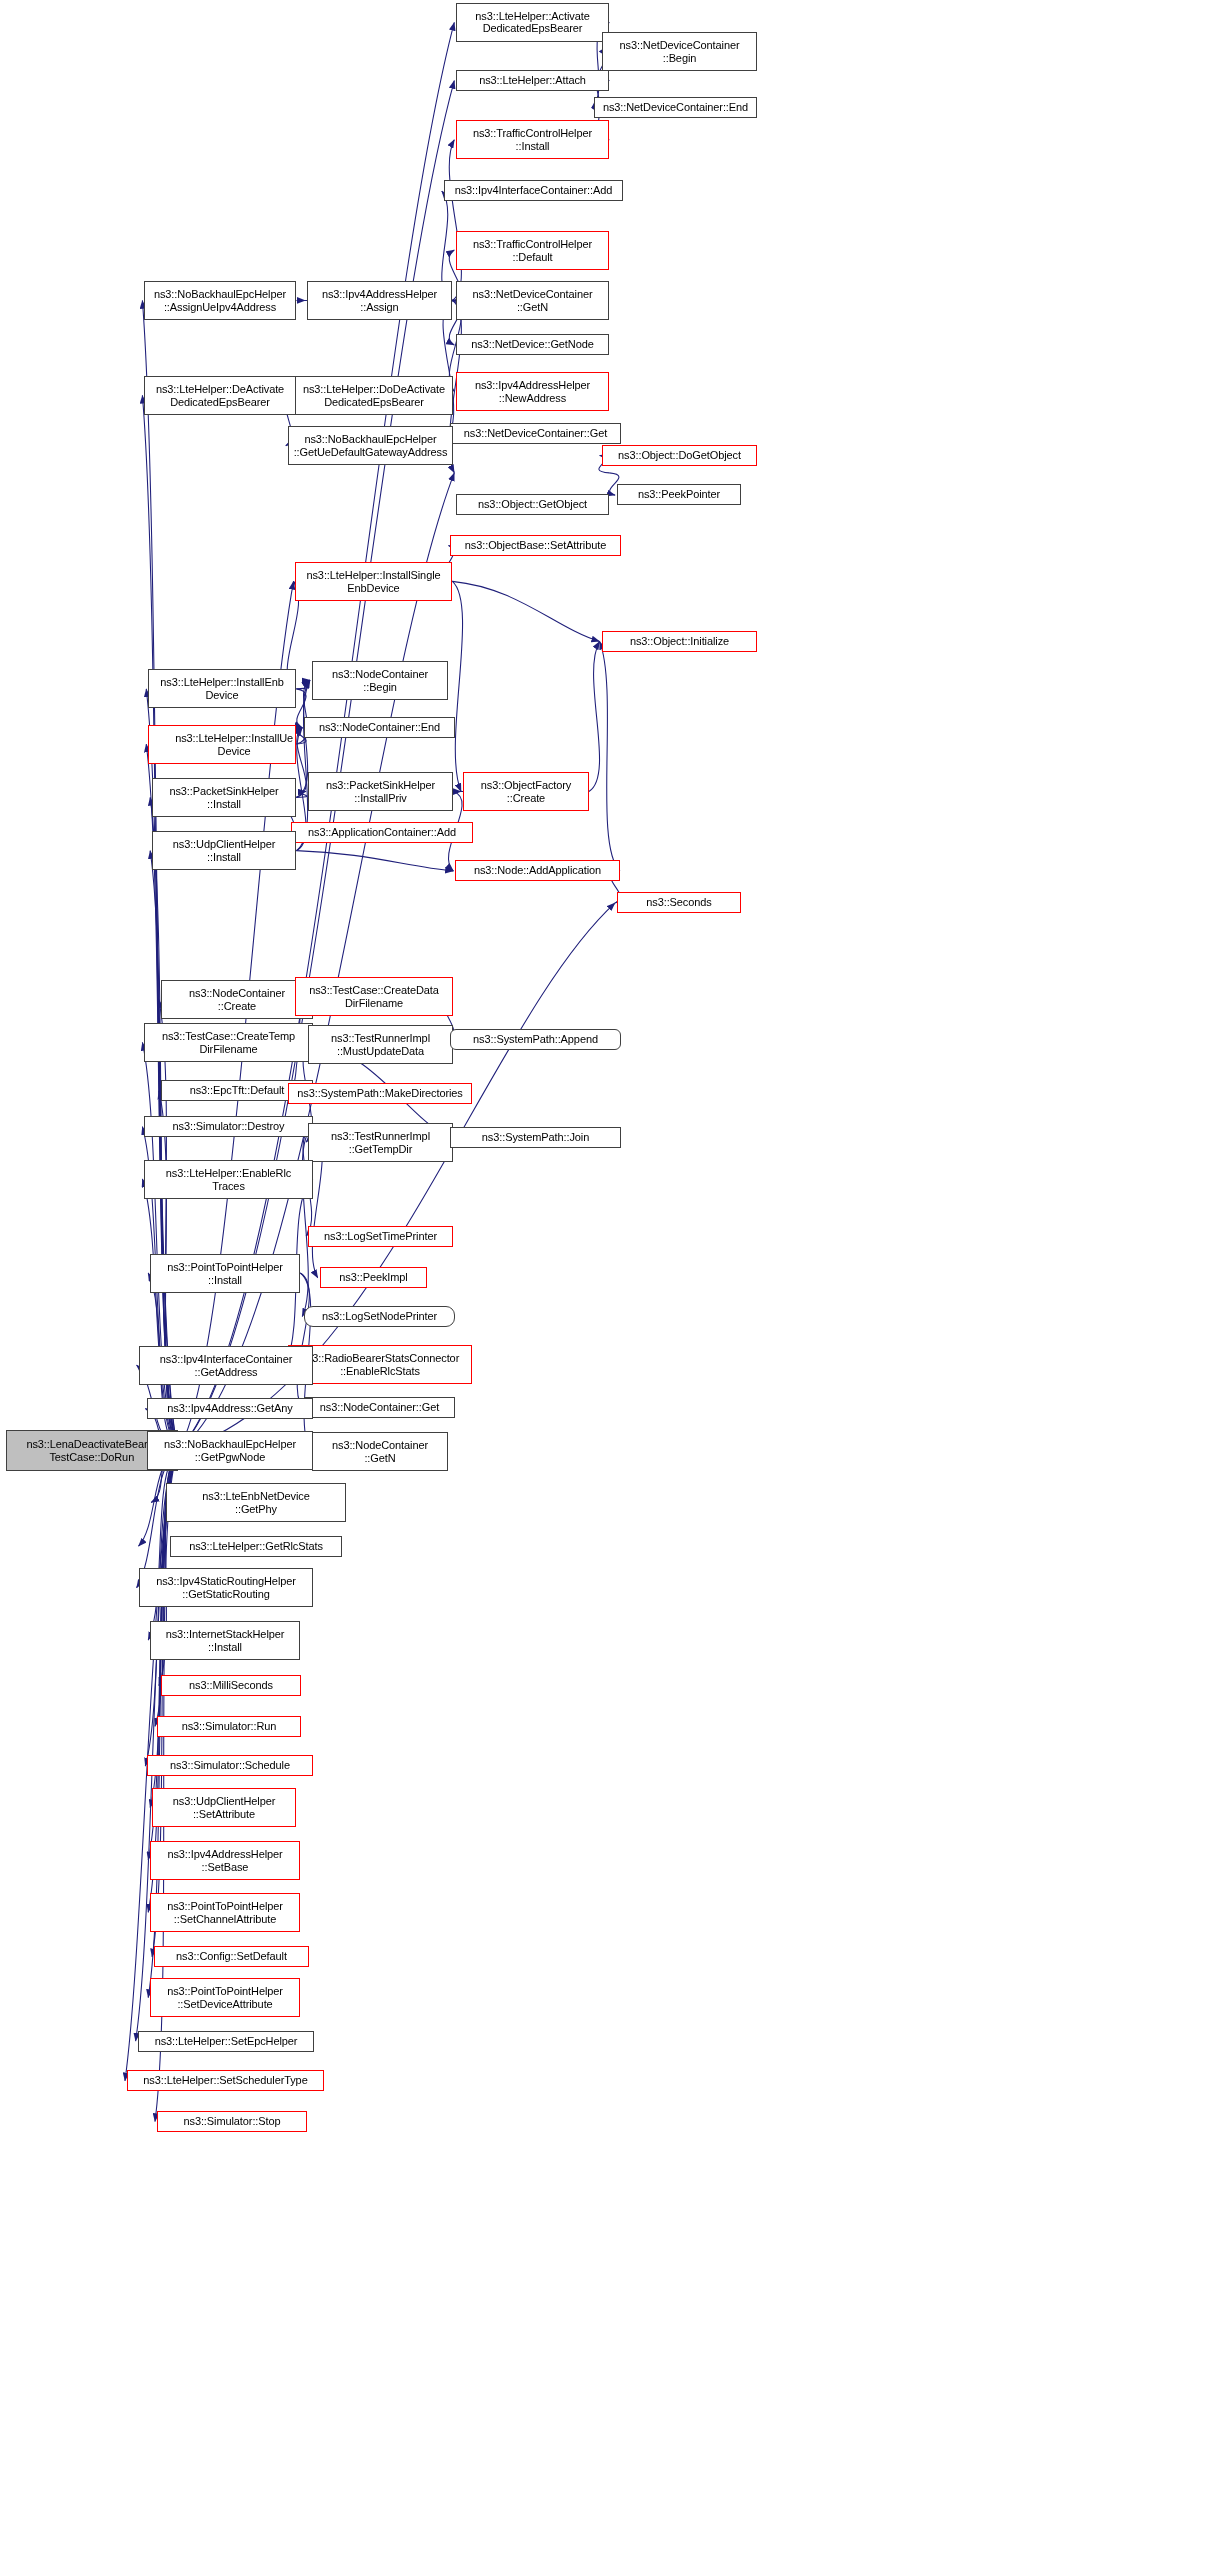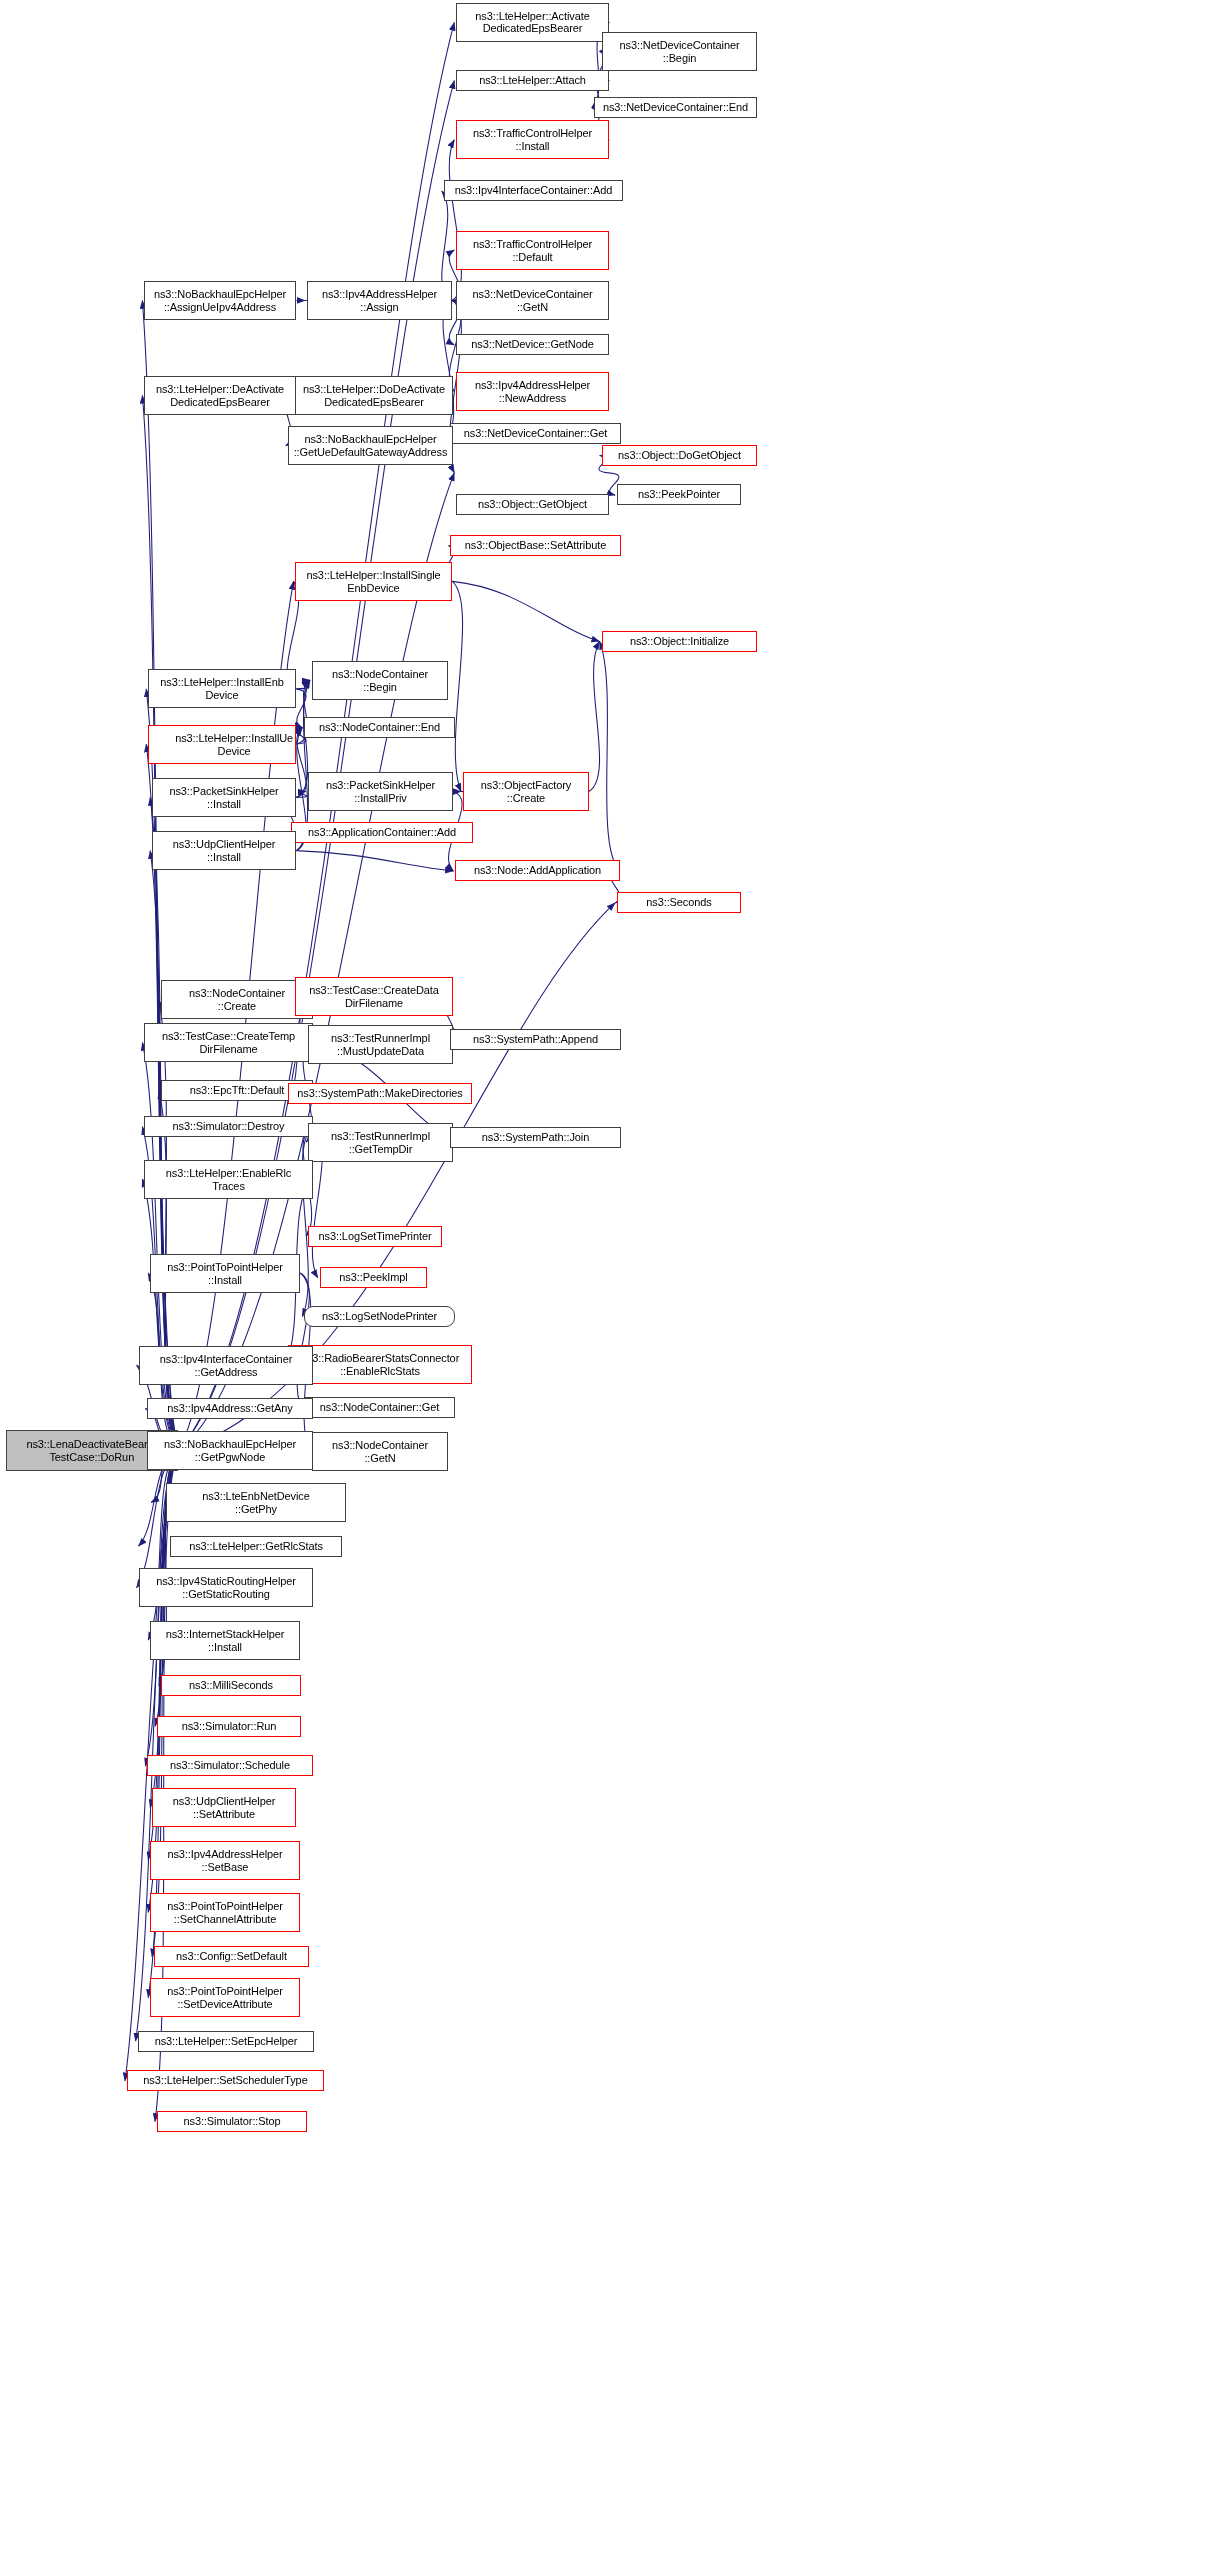--- a/index.html
+++ b/index.html
@@ -222,42 +222,42 @@
       </div>
       <div class="node red" style="left: 295px; top: 977px; width: 158px; height: 39px;">
         <span>ns3::TestCase::CreateData<br>DirFilename</span>
       </div>
       <div class="node" style="left: 144px; top: 1023px; width: 169px; height: 39px;">
         <span>ns3::TestCase::CreateTemp<br>DirFilename</span>
       </div>
       <div class="node" style="left: 308px; top: 1025px; width: 145px; height: 39px;">
         <span>ns3::TestRunnerImpl<br>::MustUpdateData</span>
       </div>
-      <div class="node" style="left: 450px; top: 1029px; width: 171px; height: 21px;">
+      <div class="node" style="left: 450px; top: 1029px; width: 171px; height: 21px; border-radius: 6px;">
         <span>ns3::SystemPath::Append</span>
       </div>
       <div class="node" style="left: 161px; top: 1080px; width: 152px; height: 21px;">
         <span>ns3::EpcTft::Default</span>
       </div>
       <div class="node red" style="left: 288px; top: 1083px; width: 184px; height: 21px;">
         <span>ns3::SystemPath::MakeDirectories</span>
       </div>
       <div class="node" style="left: 144px; top: 1116px; width: 169px; height: 21px;">
         <span>ns3::Simulator::Destroy</span>
       </div>
       <div class="node" style="left: 308px; top: 1123px; width: 145px; height: 39px;">
         <span>ns3::TestRunnerImpl<br>::GetTempDir</span>
       </div>
       <div class="node" style="left: 450px; top: 1127px; width: 171px; height: 21px;">
         <span>ns3::SystemPath::Join</span>
       </div>
       <div class="node" style="left: 144px; top: 1160px; width: 169px; height: 39px;">
         <span>ns3::LteHelper::EnableRlc<br>Traces</span>
       </div>
-      <div class="node red" style="left: 308px; top: 1226px; width: 134px; height: 21px; text-align: right;">
+      <div class="node red" style="left: 308px; top: 1226px; width: 145px; height: 21px; text-align: right;">
         <span>ns3::LogSetTimePrinter</span>
       </div>
       <div class="node red" style="left: 320px; top: 1267px; width: 107px; height: 21px;">
         <span>ns3::PeekImpl</span>
       </div>
       <div class="node" style="left: 150px; top: 1254px; width: 150px; height: 39px;">
         <span>ns3::PointToPointHelper<br>::Install</span>
       </div>
       <div class="node" style="left: 304px; top: 1306px; width: 151px; height: 21px; border-radius: 9px;">
         <span>ns3::LogSetNodePrinter</span>

